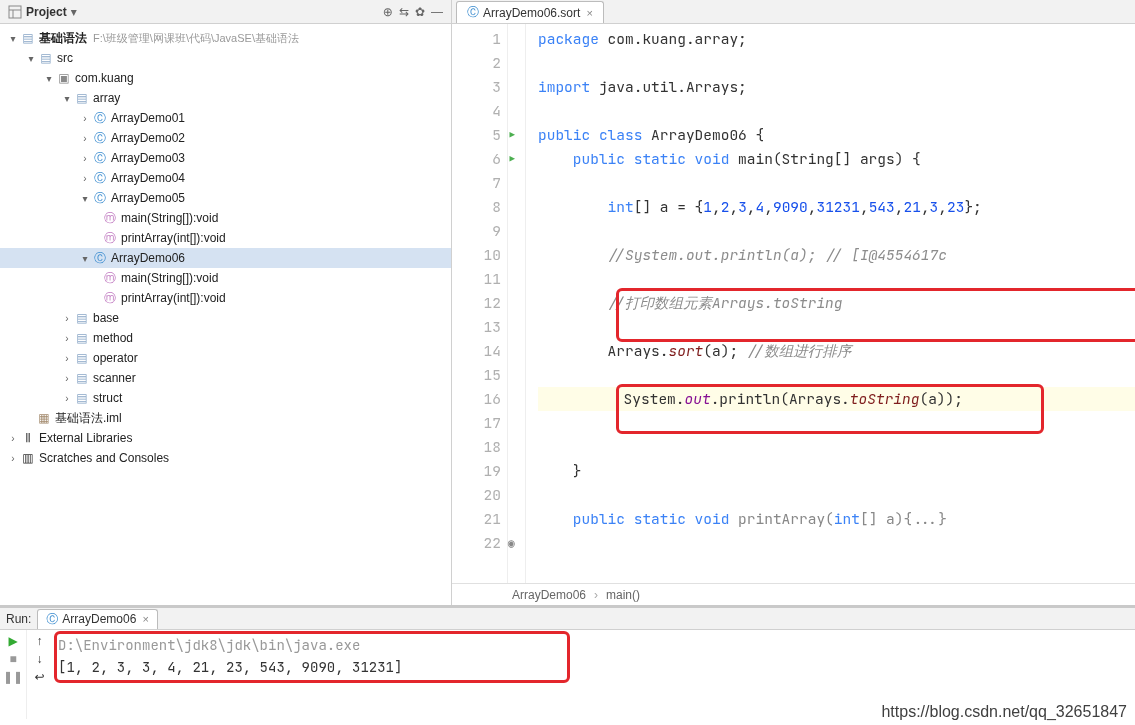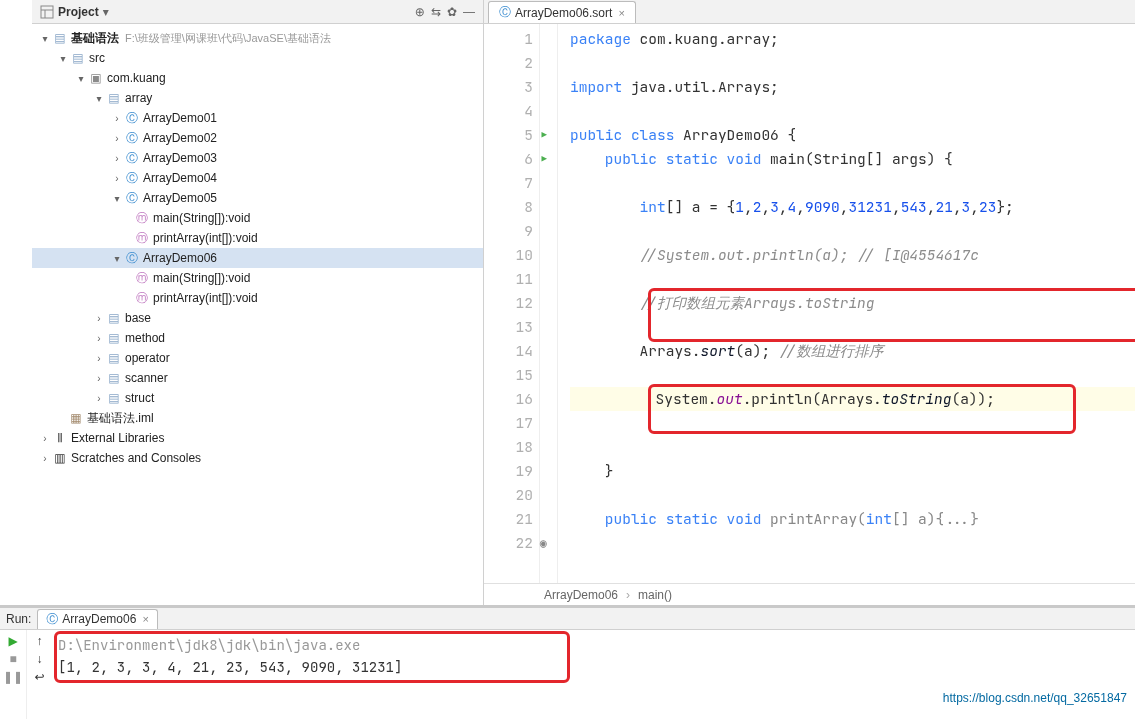--- a/index.html
+++ b/index.html
@@ -1,18 +1,18 @@
 <!DOCTYPE html>
 <html><head>
 <meta charset="utf-8">
 <style>
 * { box-sizing: border-box; margin: 0; padding: 0; }
 body { font-family: "Segoe UI", Arial, sans-serif; font-size: 12px; color: #333; background: #fff; width: 1135px; height: 725px; overflow: hidden; position: relative; }
 
-.main-area { display: flex; height: 605px; margin-left: 32px; }
+.main-area { display: flex; height: 605px; }
 
 
 .project-panel { width: 452px; border-right: 1px solid #d0d0d0; background: #fff; display: flex; flex-direction: column; }
 .panel-header { height: 24px; background: #f2f2f2; border-bottom: 1px solid #d0d0d0; display: flex; align-items: center; padding: 0 8px; font-size: 12px; }
 .panel-header .ico { margin-right: 4px; }
 .panel-header .spacer { flex: 1; }
 .panel-header .tool { margin-left: 6px; color: #666; cursor: pointer; }
 .tree { padding: 4px 0; overflow: auto; }
 .tree-row { display: flex; align-items: center; height: 20px; padding-left: 6px; white-space: nowrap; }
 .tree-row.selected { background: #d5e2f2; }
@@ -39,21 +39,21 @@
 .gut-mark { position: absolute; right: -14px; color: #4caf50; font-size: 9px; }
 .gut-override { position:absolute; right:-14px; color:#888; font-size:12px; }
 .foldcol { width: 18px; background: #fff; border-right: 1px solid #eee; }
 .code { flex: 1; padding: 3px 0 0 12px; position: relative; overflow: hidden; }
 .code-line { height: 24px; line-height: 24px; white-space: pre; }
 .code-line.cursor { background: #fffde7; padding-left: 16px; }
 
 .kw { color: #3b82f6; font-weight: normal; }
 .com { color: #8c8c8c; font-style: italic; }
 .num { color: #1750eb; }
-.fn  { color: #0f172a; font-style: italic; }
+.fn  { color: #7f1d1d; font-style: italic; }
 .fld { color: #871094; font-style: italic; }
 
 .red-box { position: absolute; border: 3px solid #e3262c; border-radius: 6px; pointer-events: none; }
 .rb1 { left: 90px; top: 264px; width: 525px; height: 54px; }
 .rb2 { left: 90px; top: 360px; width: 428px; height: 50px; }
 
 .breadcrumb { height: 22px; border-top: 1px solid #e0e0e0; display: flex; align-items: center; padding-left: 56px; font-size: 12px; color: #666; background:#fff;}
 .breadcrumb span { padding: 0 4px; }
 .breadcrumb .sep { color: #aaa; }
 
@@ -64,21 +64,21 @@
 .run-tab .close { margin-left:6px; color:#888; font-size:11px;}
 .run-body { flex:1; display:flex; }
 .run-tools { width:26px; display:flex; flex-direction:column; align-items:center; padding-top:4px; gap:4px;}
 .run-tools span { color:#666; font-size:12px; }
 .run-tools .play { color:#3a3; }
 .run-subtool { width:26px; display:flex; flex-direction:column; align-items:center; padding-top:4px; gap:4px; border-left:1px solid #eee;}
 .console { flex:1; font-family: "JetBrains Mono","Consolas",monospace; font-size:14px; padding:4px 6px; position:relative; line-height:22px;}
 .console .dim { color:#999; }
 .rb3 { left: -4px; top: -3px; width: 516px; height: 52px; }
 
-.watermark { position:absolute; right:8px; bottom:20px; color:#0369a1; font-size:12px; }
+.watermark { position:absolute; right:8px; bottom:4px; color:#404040; font-size:16px; }
 
 svg.i { width:14px; height:14px; vertical-align:middle; }
 </style>
 </head>
 <body>
 
 <div class="main-area">
 
   <div class="project-panel">
     <div class="panel-header">

